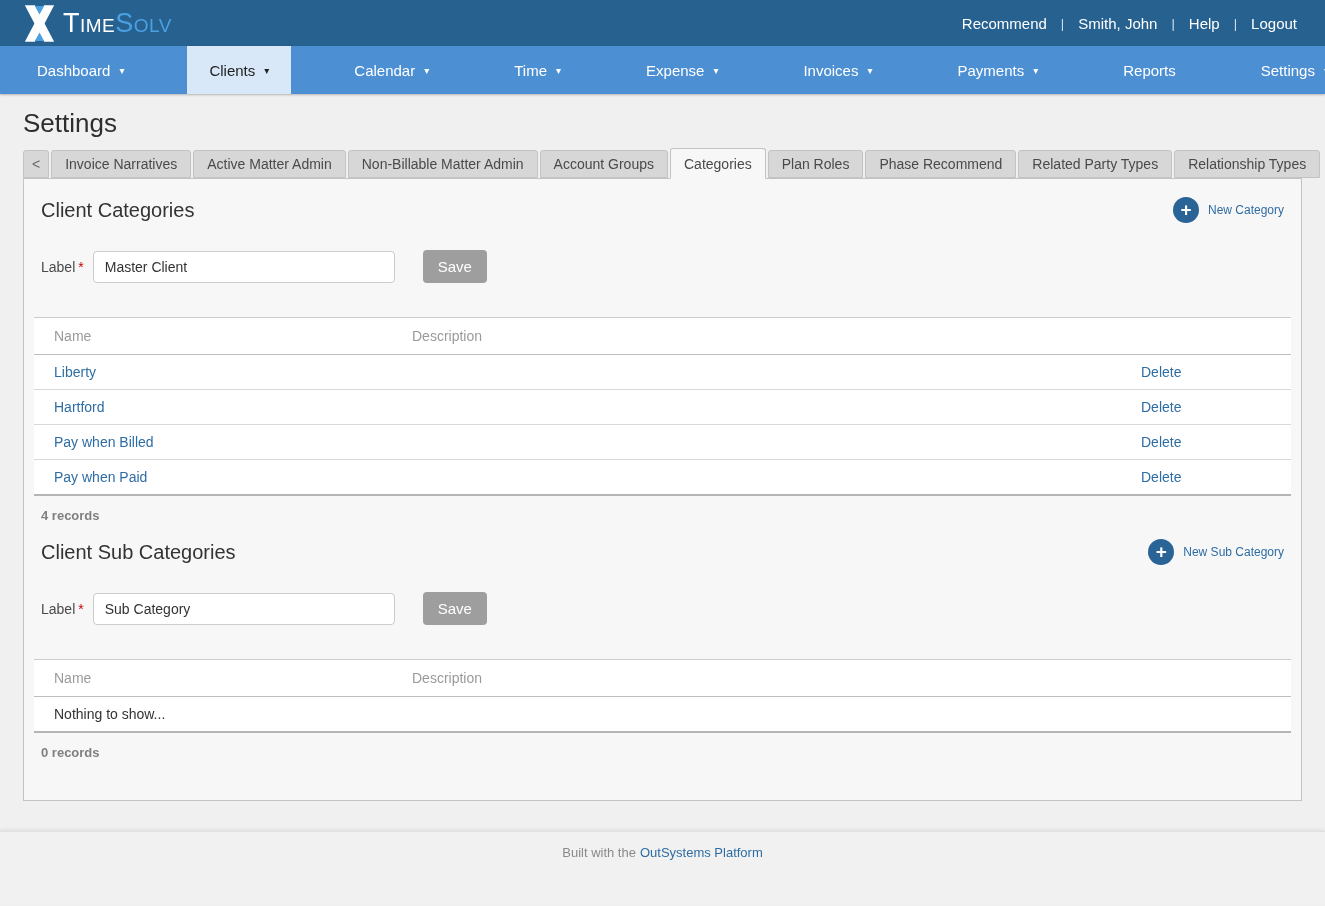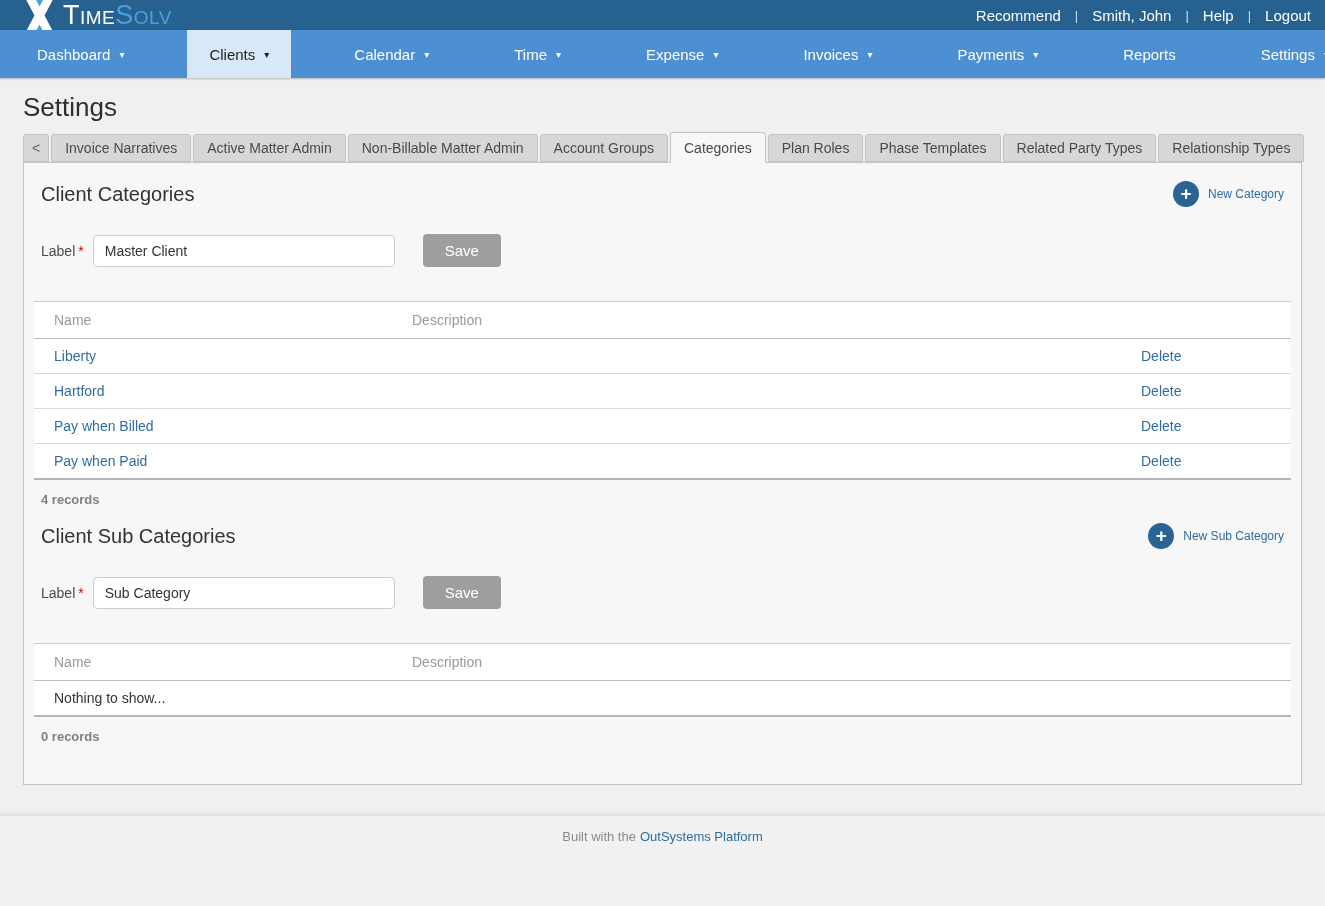--- a/index.html
+++ b/index.html
@@ -7,23 +7,23 @@
   body {
     width: 1325px; height: 906px;
     background: #f0f0f0;
     font-family: "Liberation Sans", sans-serif;
     color: #333;
     overflow: hidden;
   }
 
   
   .topbar {
-    height: 30px; background: #26618f;
+    height: 46px; background: #26618f;
     display: flex; align-items: center; justify-content: space-between;
-    padding: 0 14px 0 23px;
+    padding: 0 28px 0 23px;
   }
   .brand { display: flex; align-items: center; gap: 7px; cursor: pointer; }
   .brand svg { display: block; }
   .brand-text { white-space: nowrap; letter-spacing: .5px; }
   .brand-part { display: inline-block; text-transform: uppercase; font-size: 19px; font-weight: 400; }
   .brand-part::first-letter { font-size: 27px; }
   .brand-time { color: #ffffff; }
   .brand-solv { color: #4aa1e2; }
   .top-links { display: flex; align-items: center; gap: 14px; color: #ffffff; font-size: 15px; margin-left: 42px; }
   .top-links .sep { color: #cfe0ee; font-size: 13px; }
@@ -83,21 +83,21 @@
   .form-row { display: flex; align-items: center; margin: 27px 0 0 7px; }
   .form-label { font-size: 14px; color: #4a4a4a; }
   .req { color: #cc0000; margin: 0 9px 0 3px; font-size: 14px; }
   input.text-input {
     width: 302px; height: 32px; border: 1px solid #cccccc; border-radius: 4px;
     padding: 0 11px; font-size: 14px; color: #333; background: #ffffff;
     font-family: "Liberation Sans", sans-serif; outline: none;
   }
   .save-btn {
     margin-left: 28px; background: #9e9e9e; color: #ffffff; border: none;
-    border-radius: 4px; padding: 8px 22px; font-size: 15px; cursor: pointer;
+    border-radius: 4px; padding: 8px 15px; font-size: 15px; cursor: pointer;
     font-family: "Liberation Sans", sans-serif;
   }
 
   table.data-table {
     width: 100%; border-collapse: collapse; background: #ffffff;
     margin-top: 34px; border-top: 1px solid #cccccc; border-bottom: 2px solid #b5b5b5;
   }
   .data-table th {
     text-align: left; font-weight: 400; color: #9a9a9a; font-size: 14px;
     padding: 10px 0 10px 20px; border-bottom: 1px solid #bdbdbd; background: #ffffff;
@@ -190,21 +190,21 @@
 <h1 class="page-title">Settings</h1>
 
 <div class="tabs">
   <div class="tab back">&lt;</div>
   <div class="tab">Invoice Narratives</div>
   <div class="tab">Active Matter Admin</div>
   <div class="tab">Non-Billable Matter Admin</div>
   <div class="tab">Account Groups</div>
   <div class="tab active">Categories</div>
   <div class="tab">Plan Roles</div>
-  <div class="tab">Phase Templates</div>
+  <div class="tab">Phase Recommend</div>
   <div class="tab">Related Party Types</div>
   <div class="tab">Relationship Types</div>
 </div>
 
 <div class="panel">
 
   <div class="section">
     <div class="section-head">
       <h2 class="section-title">Client Categories</h2>
       <div class="new-btn">

